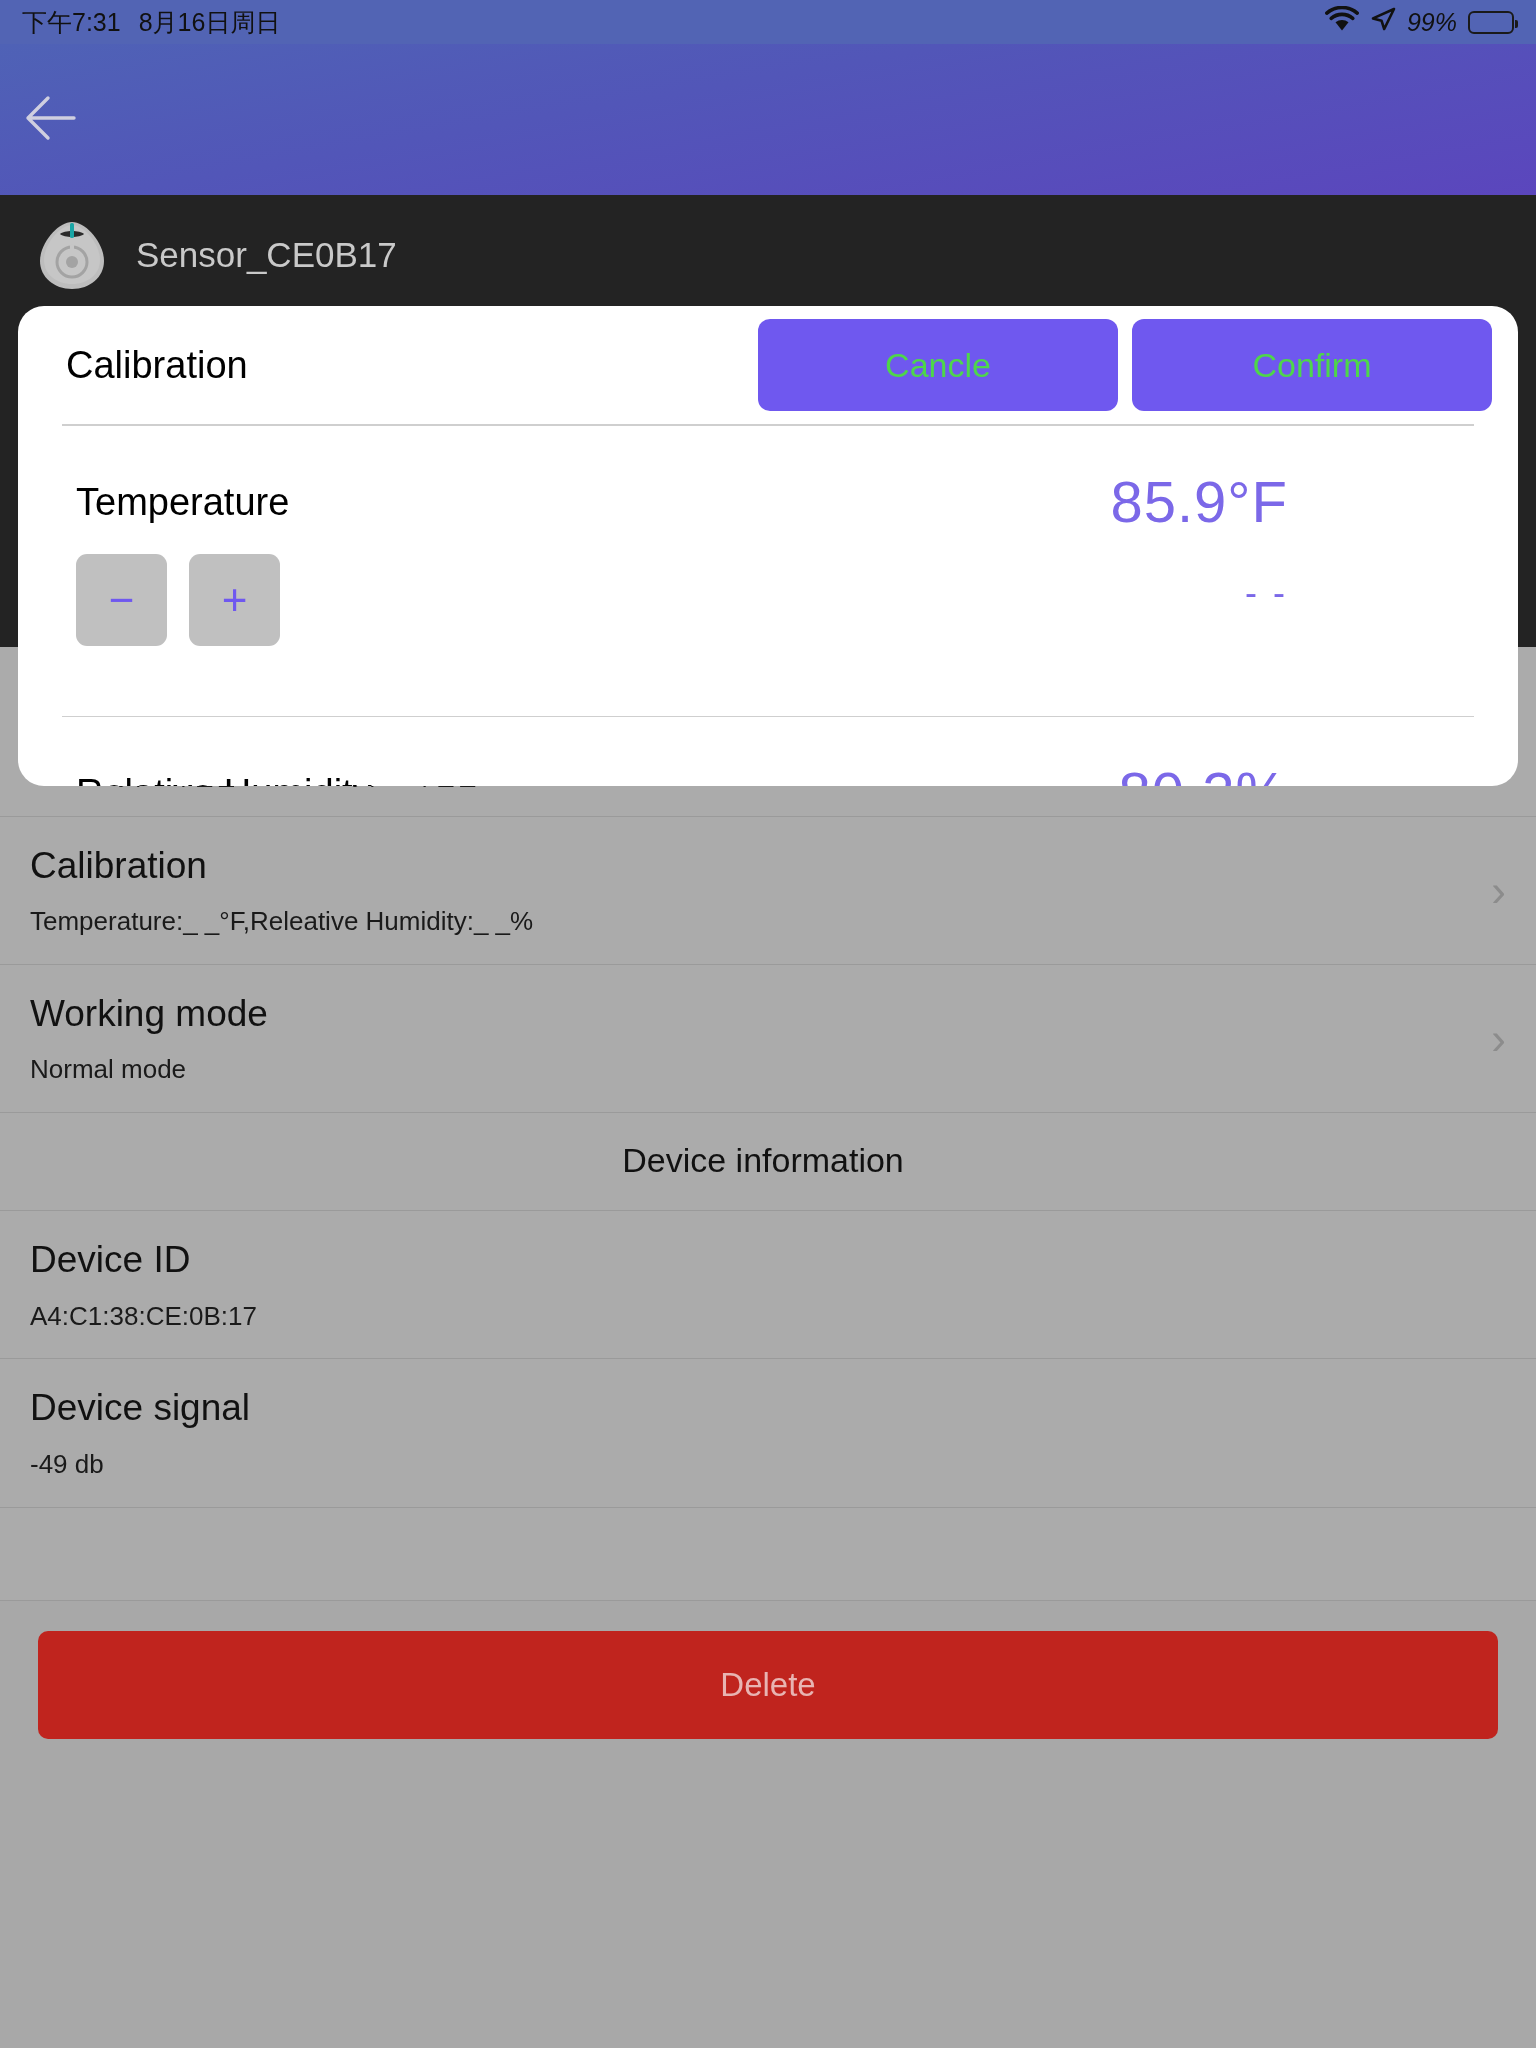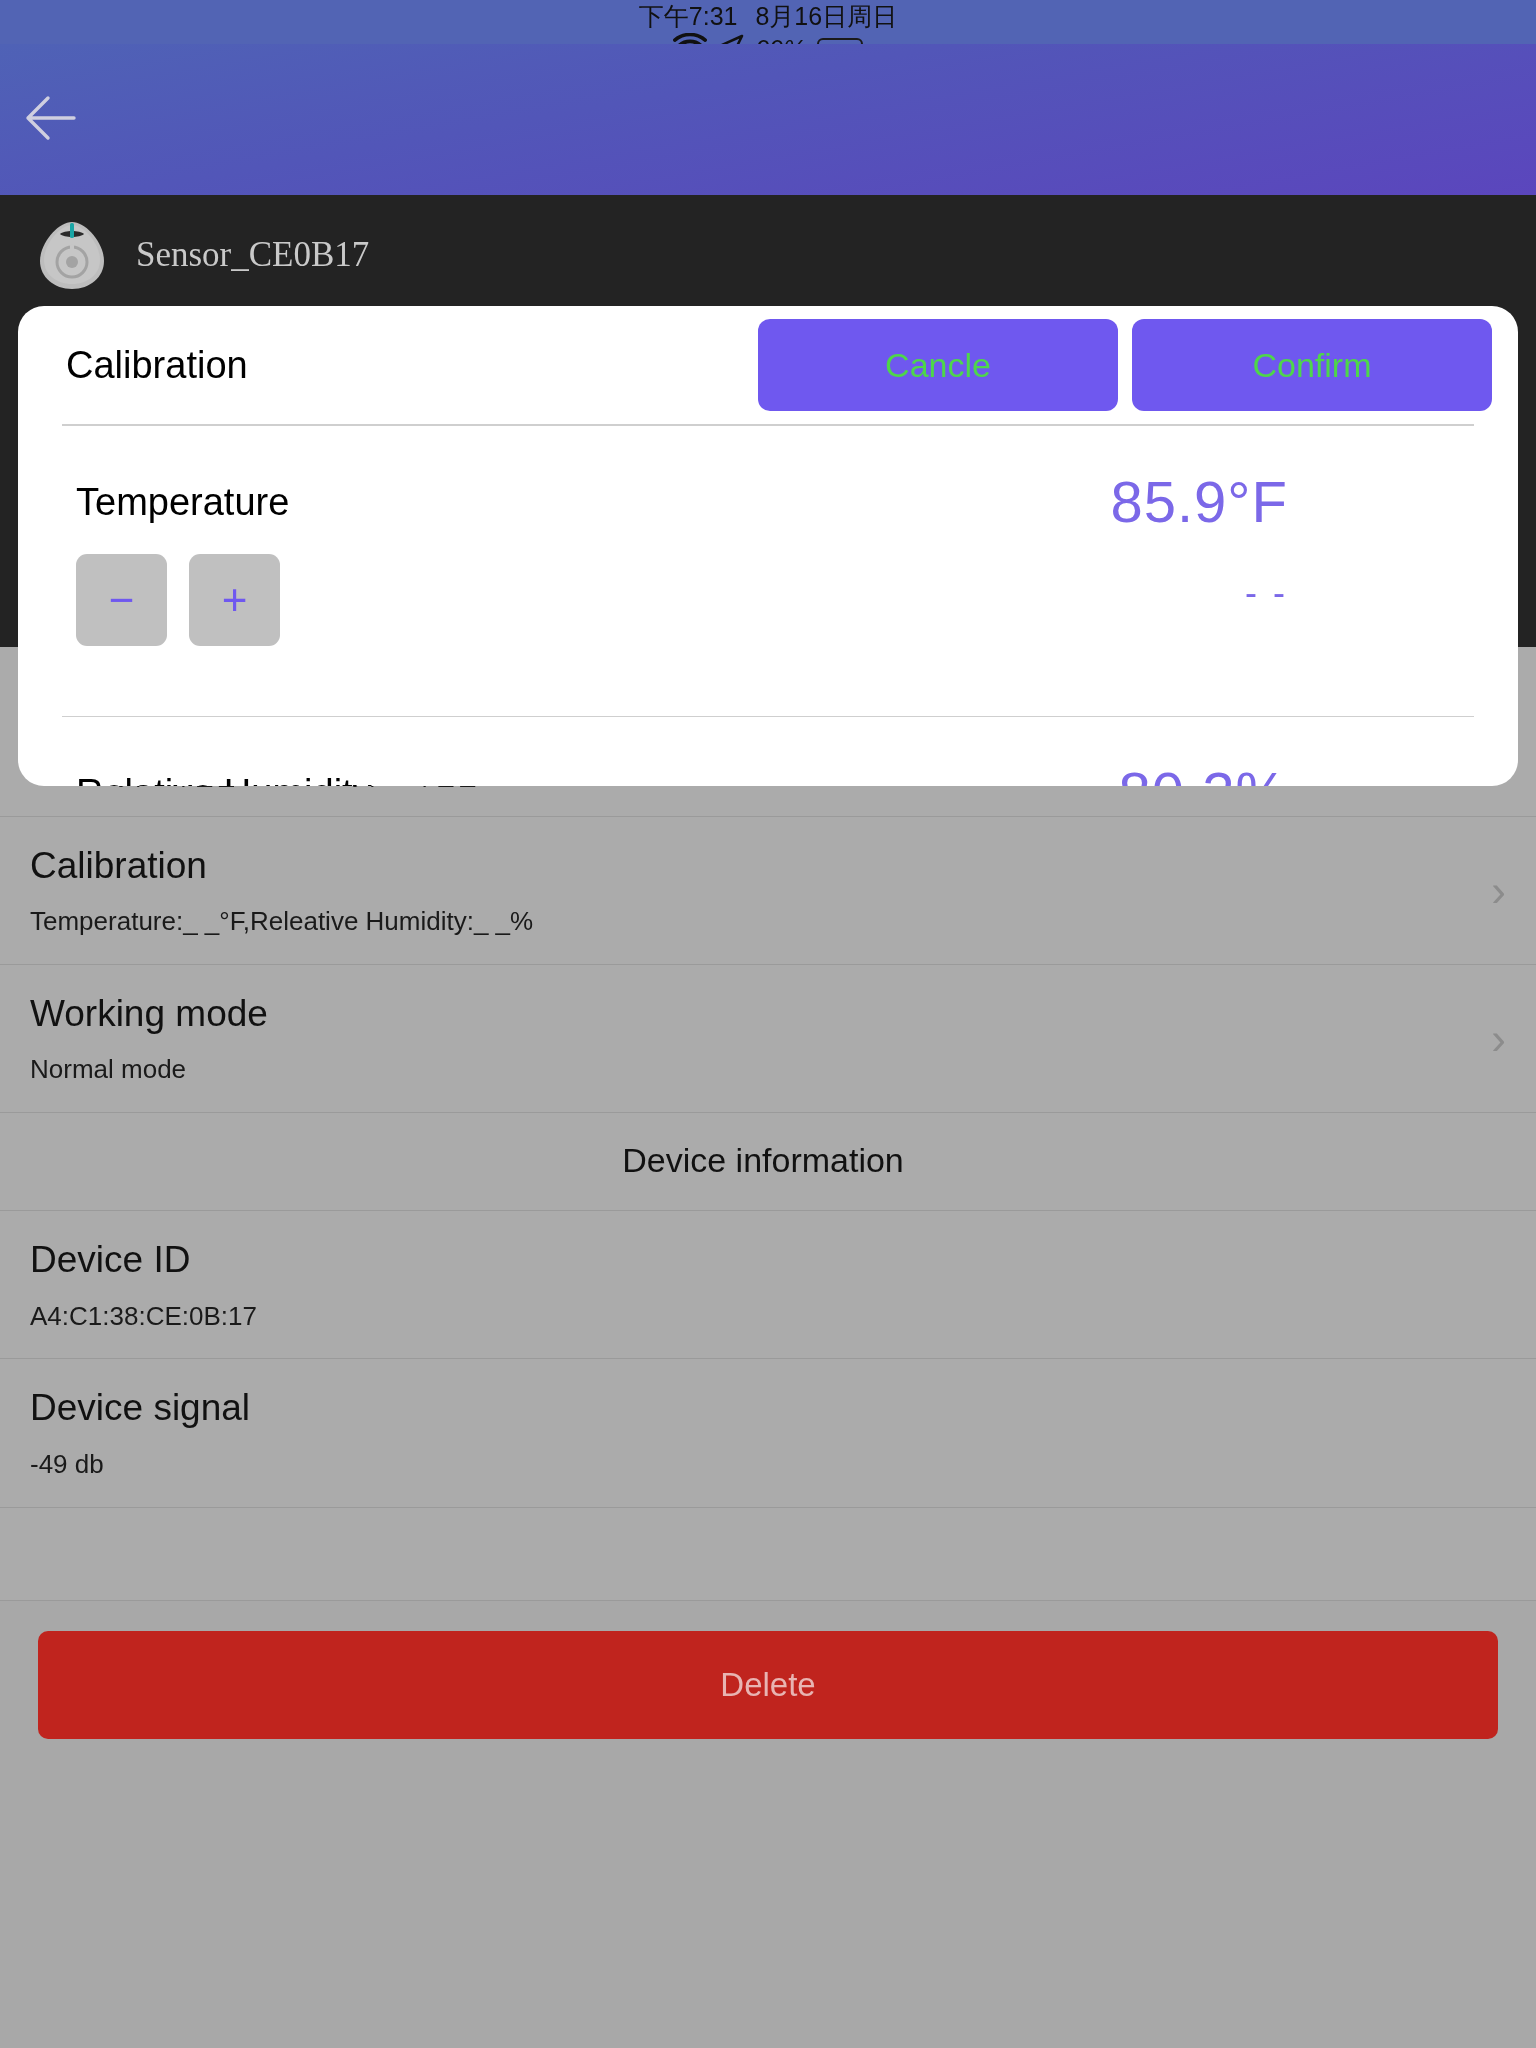--- a/index.html
+++ b/index.html
@@ -23,21 +23,20 @@
     width: 1536px;
     height: 44px;
     background: #5264b4;
     display: flex;
     align-items: center;
     justify-content: space-between;
     padding: 0 22px;
     box-sizing: border-box;
     color: #111;
     font-size: 25px;
-    flex-direction: column;
   }
   .status-left {
     display: flex;
     align-items: baseline;
     gap: 18px;
     letter-spacing: 0px;
   }
   .status-right {
     display: flex;
     align-items: center;
@@ -119,21 +118,20 @@
     gap: 22px;
   }
   .sensor-ico {
     width: 84px;
     height: 84px;
     position: relative;
   }
   .sensor-name {
     color: #c9c9c9;
     font-size: 35px;
-    font-family: Liberation Serif, serif;
   }
 
   
   .list-area {
     position: absolute;
     top: 647px; left: 0;
     width: 1536px;
     height: 1401px;
     background: #a8a8a8;
   }

